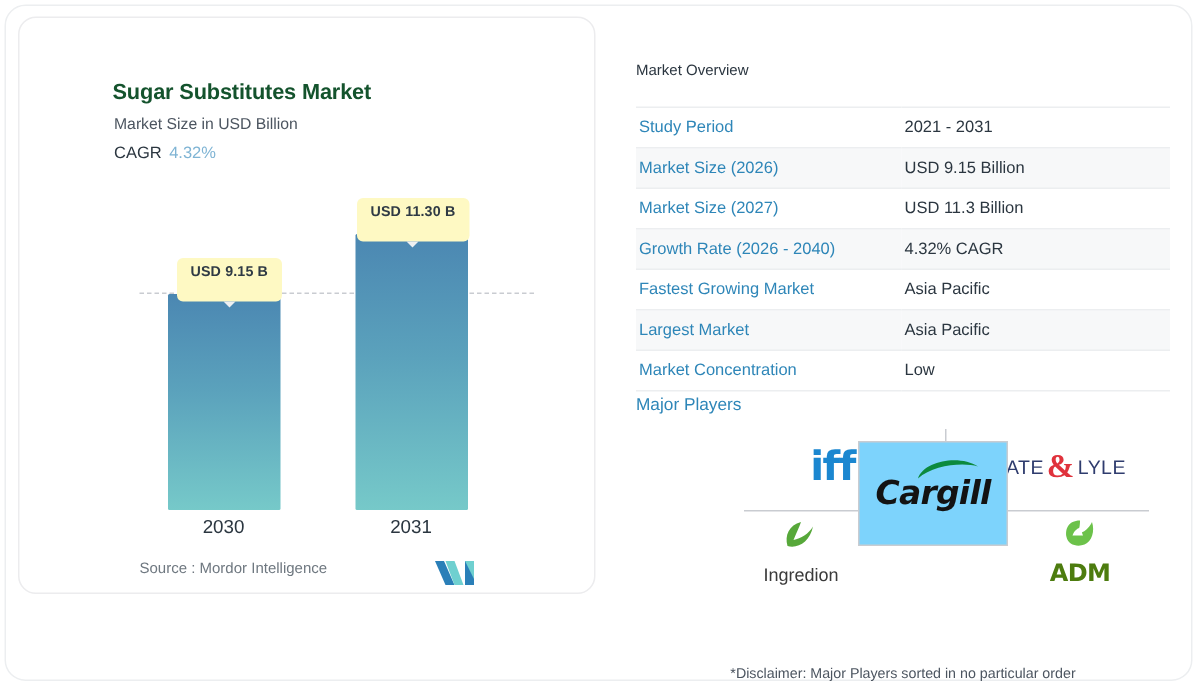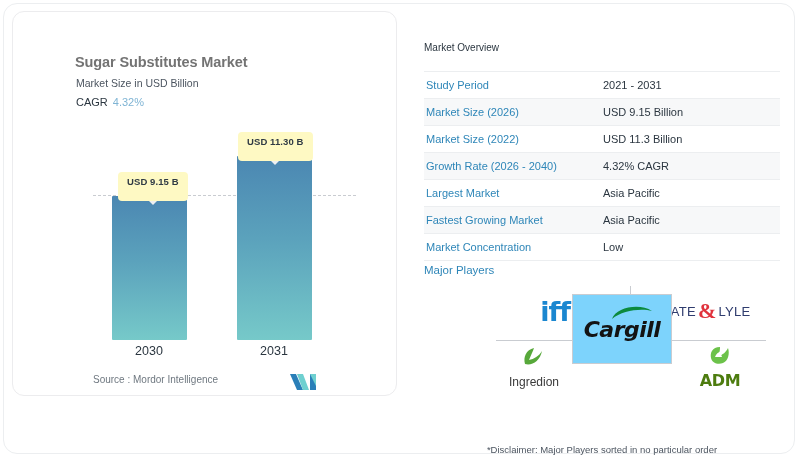--- a/index.html
+++ b/index.html
@@ -38,21 +38,21 @@
     border: 1px solid #ececee;
     border-radius: 12px;
     box-sizing: border-box;
   }
   .chart-title {
     position: absolute;
     left: 62px;
     top: 42px;
     font-size: 14.5px;
     font-weight: bold;
-    color: #737373;
+    color: #14532d;
     letter-spacing: -0.1px;
   }
   .chart-subtitle {
     position: absolute;
     left: 63px;
     top: 65px;
     font-size: 10.5px;
     color: #4c5560;
   }
   .cagr-line {
@@ -327,33 +327,33 @@
       <tbody>
         <tr>
           <td class="ov-label">Study Period</td>
           <td class="ov-value">2021 - 2031</td>
         </tr>
         <tr>
           <td class="ov-label">Market Size (2026)</td>
           <td class="ov-value">USD 9.15 Billion</td>
         </tr>
         <tr>
-          <td class="ov-label">Market Size (2022)</td>
+          <td class="ov-label">Market Size (2027)</td>
           <td class="ov-value">USD 11.3 Billion</td>
         </tr>
         <tr>
           <td class="ov-label">Growth Rate (2026 - 2040)</td>
           <td class="ov-value">4.32% CAGR</td>
         </tr>
         <tr>
+          <td class="ov-label">Fastest Growing Market</td>
+          <td class="ov-value">Asia Pacific</td>
+        </tr>
+        <tr>
           <td class="ov-label">Largest Market</td>
-          <td class="ov-value">Asia Pacific</td>
-        </tr>
-        <tr>
-          <td class="ov-label">Fastest Growing Market</td>
           <td class="ov-value">Asia Pacific</td>
         </tr>
         <tr>
           <td class="ov-label">Market Concentration</td>
           <td class="ov-value">Low</td>
         </tr>
       </tbody>
     </table>
 
     <div class="players-title">Major Players</div>

